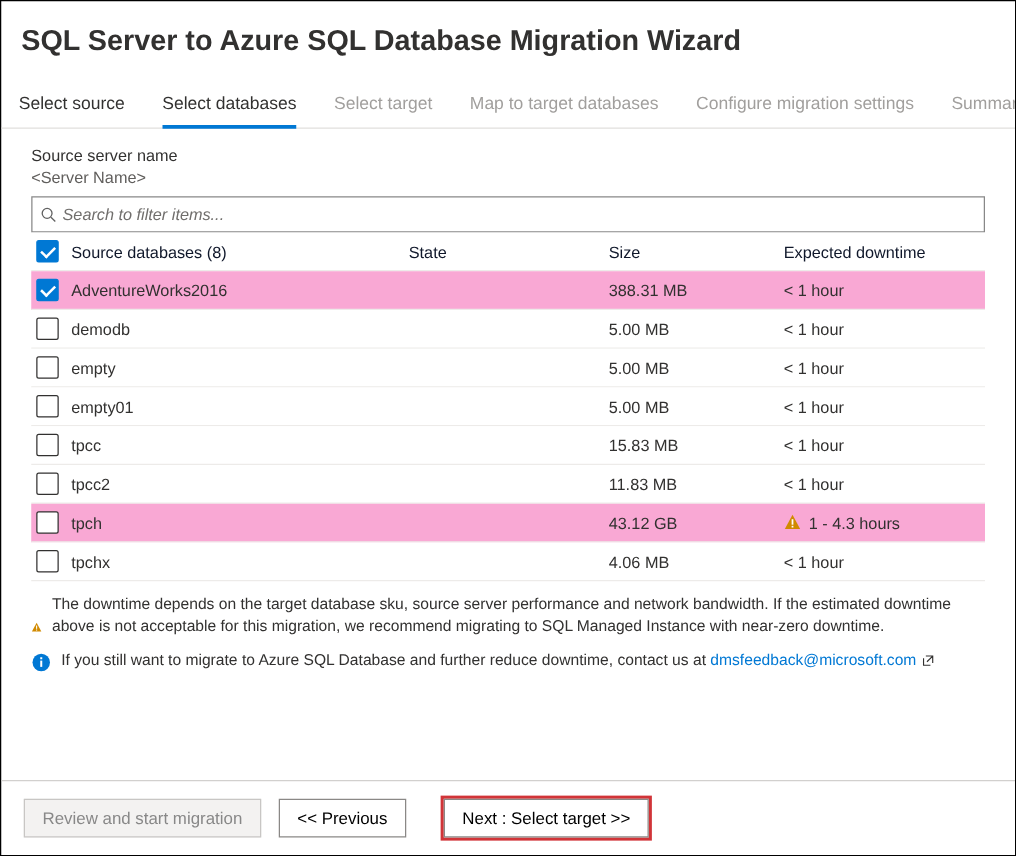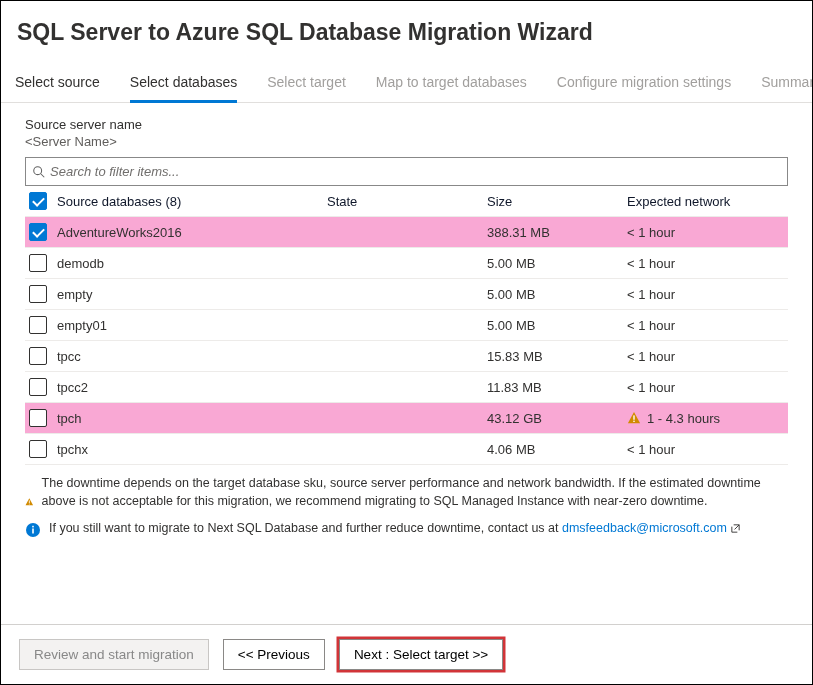--- a/index.html
+++ b/index.html
@@ -102,21 +102,21 @@
   }
   .btn {
     border:1px solid #8a8886;
     background:#fff;
     padding:7px 14px;
     font-family:inherit;
     font-size:13.5px;
     cursor:pointer;
   }
   .btn.disabled { background:#f3f2f1; color:#888; border-color:#c8c6c4; cursor:default; }
-  .btn.highlight { box-shadow: 0 0 0 2.5px #d13438; }
+  .btn.highlight { box-shadow: 0 0 0 2.5px #d13438; margin-left: 16px; }
   svg { display:block; }
 </style>
 </head>
 <body>
 
 <div class="page-title">SQL Server to Azure SQL Database Migration Wizard</div>
 
 <div class="tabs" id="tabs">
     <div class="tab done">Select source</div>
     <div class="tab active">Select databases</div>
@@ -138,21 +138,21 @@
     <input type="text" placeholder="Search to filter items..." style="">
   </div>
 
   <div class="db-header">
     <div class="col-cb">
         <div class="cb checked" id="hdr-cb"></div>
       </div>
     <div class="col-name">Source databases (8)</div>
     <div class="col-state">State</div>
     <div class="col-size">Size</div>
-    <div class="col-downtime">Expected network</div>
+    <div class="col-downtime">Expected downtime</div>
   </div>
 
   <div id="rows">
       <div class="db-row sel">
         <div class="col-cb">
           <div class="cb checked"></div>
         </div>
         <div class="col-name">AdventureWorks2016</div>
         <div class="col-state"></div>
         <div class="col-size">388.31 MB</div>
@@ -254,21 +254,21 @@
   <div>The downtime depends on the target database sku, source server performance and network bandwidth.  If the estimated downtime above is not acceptable for this migration, we recommend migrating to SQL Managed Instance with near-zero downtime.</div>
 </div>
 
 <div class="info-note">
   <svg width="16" height="16" viewBox="0 0 16 16">
       <circle cx="8" cy="8" r="7" fill="#0078d4"></circle>
       <rect x="7.2" y="6.5" width="1.6" height="5" fill="#fff"></rect>
       <rect x="7.2" y="3.8" width="1.6" height="1.6" fill="#fff"></rect>
     </svg>
   <div>
-    <span>If you still want to migrate to Next SQL Database and further reduce downtime, contact us at </span>
+    <span>If you still want to migrate to Azure SQL Database and further reduce downtime, contact us at </span>
     <a href="#"><span>dmsfeedback@microsoft.com</span></a>
     <svg style="display:inline-block;vertical-align:middle" width="11" height="11" viewBox="0 0 12 12">
         <path d="M4 2h6v6M10 2L5 7M8 10H2V4" fill="none" stroke="#323130" stroke-width="1"></path>
       </svg>
   </div>
 </div>
 
 <div class="footer">
   <button class="btn disabled">Review and start migration</button>
   <button class="btn">&lt;&lt; Previous</button>

